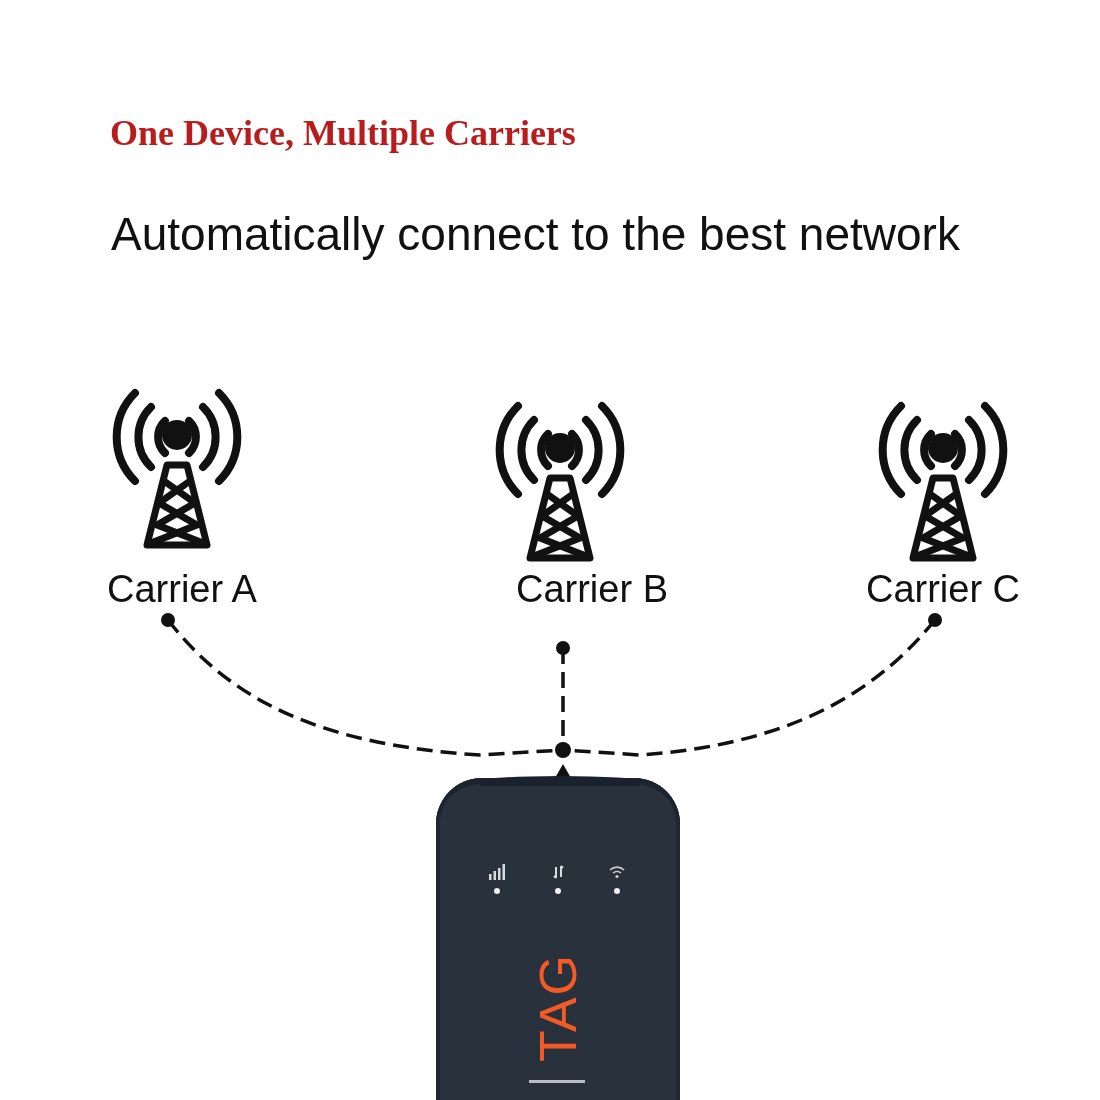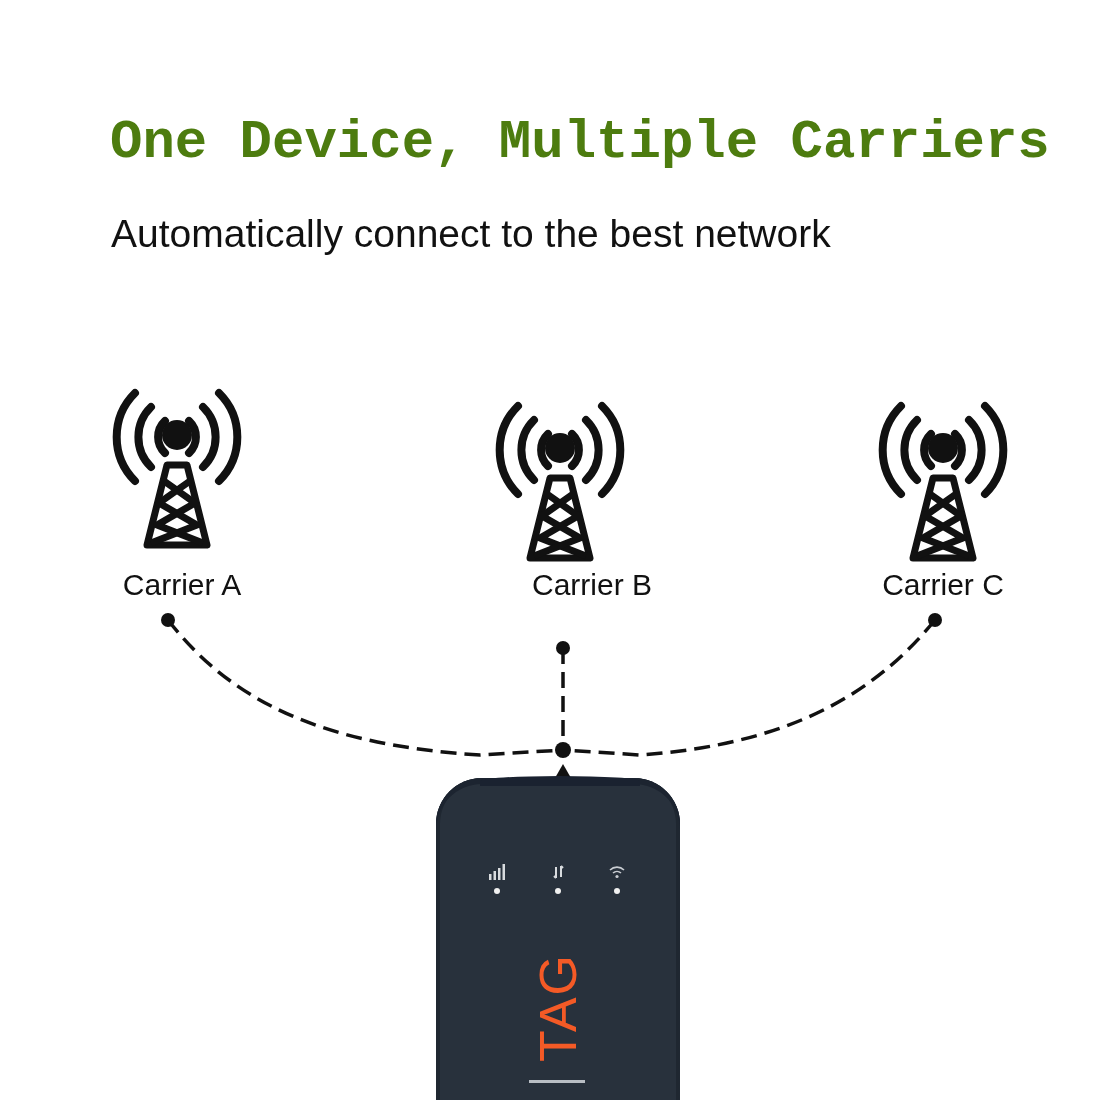--- a/index.html
+++ b/index.html
@@ -1,20 +1,20 @@
 <!DOCTYPE html>
 <html><head>
 <meta charset="utf-8">
 <style>
   html, body { margin:0; padding:0; }
   body { width:1100px; height:1100px; background:#ffffff; position:relative; overflow:hidden; font-family:"Liberation Sans", sans-serif; }
-  .title { position:absolute; left:110px; top:112px; font-size:54px; font-weight:bold; color:#4d7c0f; letter-spacing:0px; white-space:nowrap; font-family:Liberation Mono, monospace; }
-  .subtitle { position:absolute; left:111px; top:206px; font-size:39px; line-height:56px; color:#111; font-family:"Liberation Sans", sans-serif; }
+  .title { position:absolute; left:110px; top:112px; font-size:36px; font-weight:bold; color:#b91c1c; letter-spacing:0px; white-space:nowrap; font-family:Liberation Serif, serif; }
+  .subtitle { position:absolute; left:111px; top:206px; font-size:46px; line-height:56px; color:#111; font-family:"Liberation Sans", sans-serif; }
   .tower { position:absolute; width:140px; height:170px; }
-  .carrier-label { position:absolute; font-size:30px; color:#111; white-space:nowrap; transform:translateX(-50%); font-family:"Liberation Sans", sans-serif; }
+  .carrier-label { position:absolute; font-size:38px; color:#111; white-space:nowrap; transform:translateX(-50%); font-family:"Liberation Sans", sans-serif; }
   svg.links { position:absolute; left:0; top:0; }
   .device { position:absolute; left:436px; top:778px; width:244px; height:360px; background:#28313c; border-radius:46px 46px 0 0; box-shadow: inset 0 6px 0 #1c2430, inset 4px 0 0 #1f2731, inset -4px 0 0 #1f2731; }
   .dev-top { position:absolute; left:480px; top:776px; width:160px; height:10px; background:#1a2230; border-radius:50% 50% 0 0; }
   .led { position:absolute; width:6px; height:6px; border-radius:50%; background:#f0f0f0; }
   .brand { position:absolute; left:528px; top:1062px; transform-origin:left top; transform:rotate(-90deg); font-size:52px; color:#f45a26; letter-spacing:2px; font-family:"Liberation Sans", sans-serif; }
   .brand-line { position:absolute; left:529px; top:1080px; width:56px; height:3px; background:#b9bec4; }
 </style>
 </head>
 <body>
 

